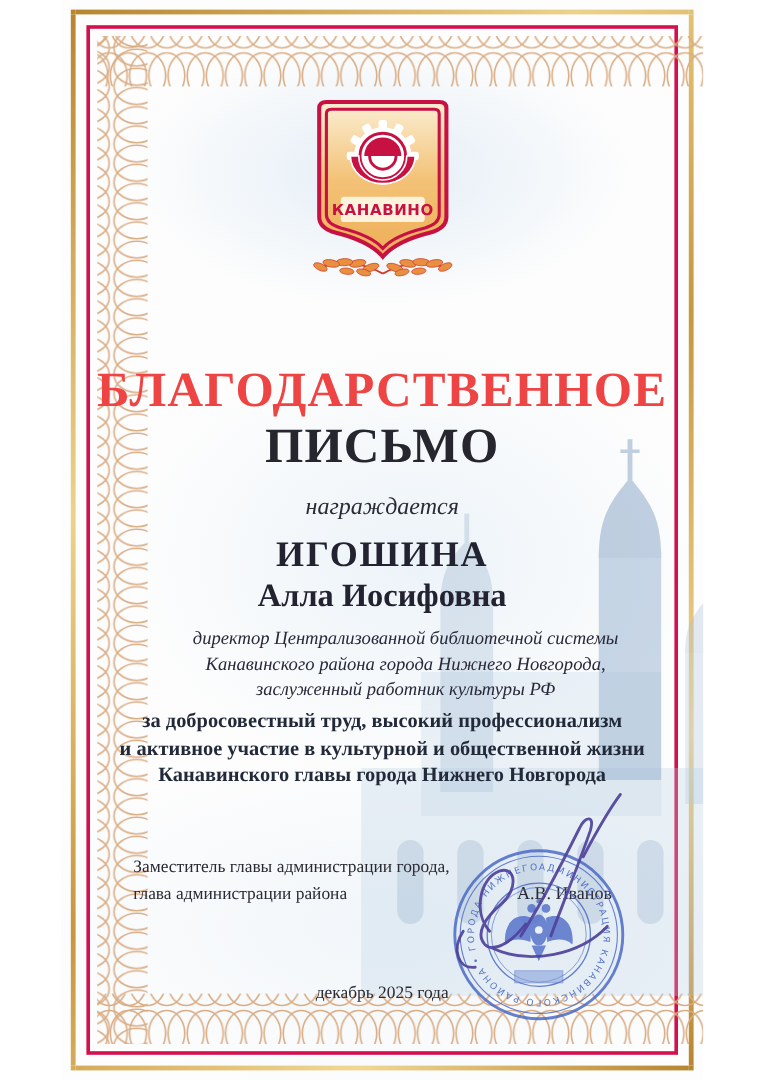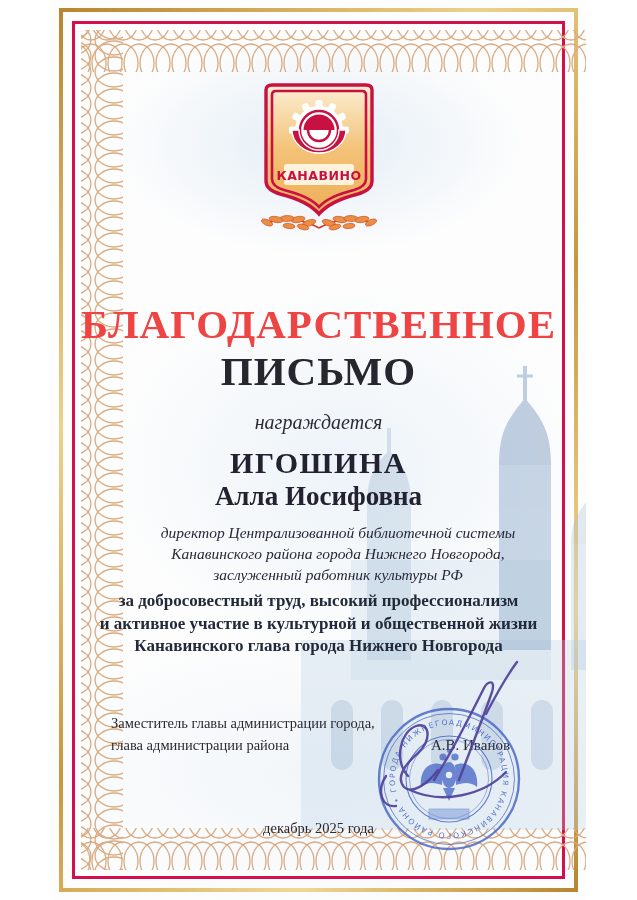--- a/index.html
+++ b/index.html
@@ -191,21 +191,21 @@
 
     <div class="abs position">
       <div>директор Централизованной библиотечной системы</div>
       <div>Канавинского района города Нижнего Новгорода,</div>
       <div>заслуженный работник культуры РФ</div>
     </div>
 
     <div class="abs reason">
       <div>за добросовестный труд, высокий профессионализм</div>
       <div>и активное участие в культурной и общественной жизни</div>
-      <div>Канавинского глава города Нижнего Новгорода</div>
+      <div>Канавинского главы города Нижнего Новгорода</div>
     </div>
 
     <div class="signer-title">
       <div>Заместитель главы администрации города,</div>
       <div>глава администрации района</div>
     </div>
     <div class="signer-name">А.В. Иванов</div>
 
     <div class="abs issue-date">декабрь 2025 года</div>
   </div>

